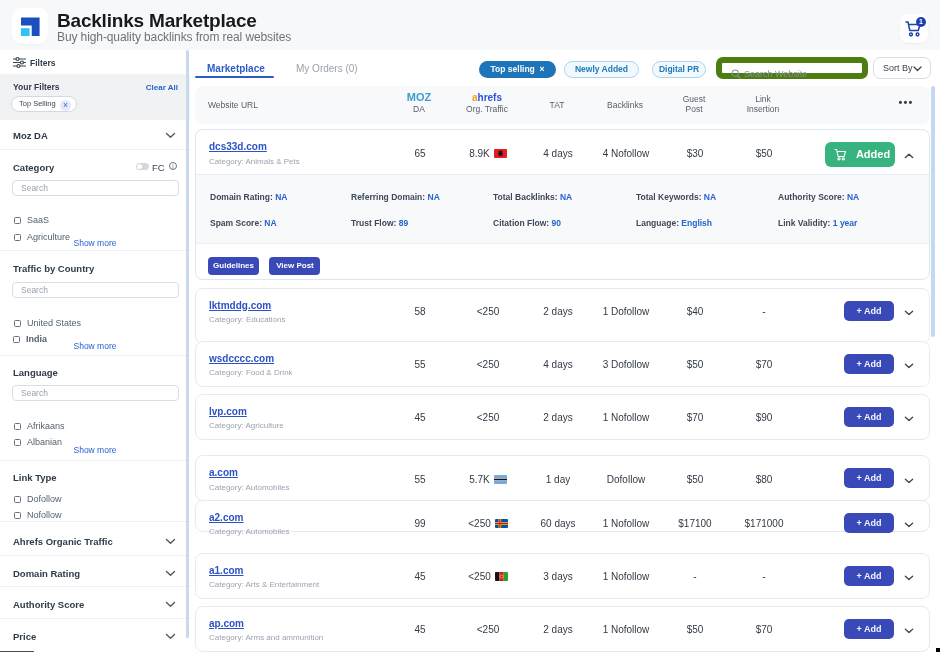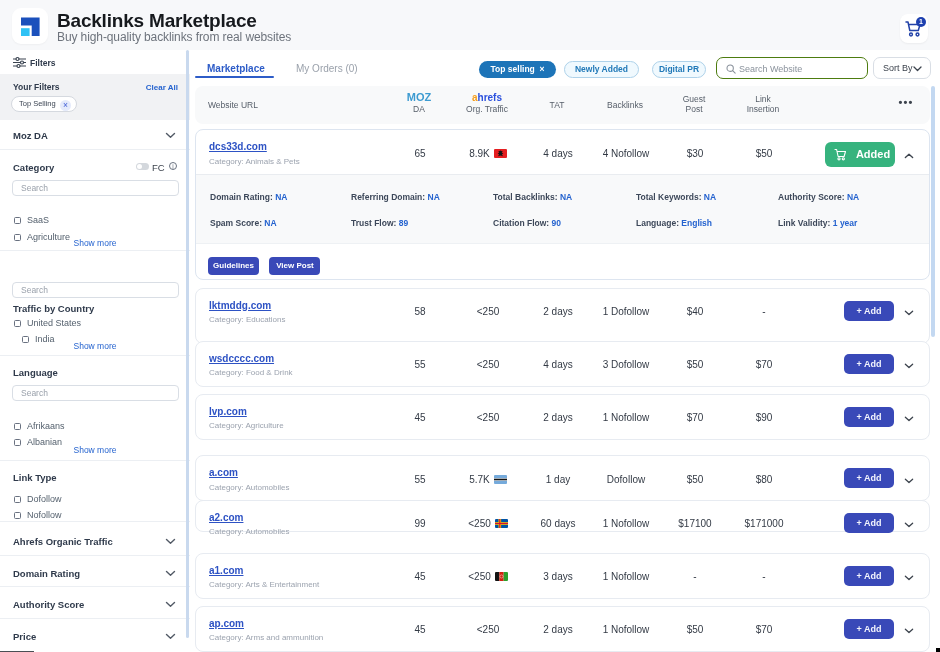--- a/index.html
+++ b/index.html
@@ -28,21 +28,21 @@
 #main { position:absolute; top:50px; left:190px; width:750px; height:602px; background:#fff; }
 #mainscroll { position:absolute; left:741px; top:36px; width:3.5px; height:251px; background:#c3d8f1; border-radius:2px; }
 
 
 #tabbar { position:absolute; top:0; left:0; width:750px; height:36px; background:#fff; }
 .tab-active { position:absolute; left:17px; top:12.5px; font-size:10px; font-weight:bold; color:#2d5cc8; }
 .tab-underline { position:absolute; left:5px; top:26px; width:79px; height:2px; background:#2d5cc8; border-radius:2px; }
 .tab-idle { position:absolute; left:106px; top:13px; font-size:10px; color:#9aa1ab; }
 .pill-dark { position:absolute; top:11px; height:17px; background:#1d74b8; border-radius:9px; color:#fff; font-size:8.5px; font-weight:bold; line-height:17px; text-align:center; }
 .pill-light { position:absolute; top:11px; height:17px; background:#f0f9fe; border:1px solid #aed2ea; border-radius:9px; color:#2179b8; font-size:8.5px; font-weight:bold; line-height:15px; text-align:center; }
-#searchsite { position:absolute; left:526px; top:7px; width:152px; height:22px; border:1px solid #4d7c0f; border-radius:7px; background:#fff; }
+#searchsite { position:absolute; left:526px; top:7px; width:152px; height:22px; border:6px solid #4d7c0f; border-radius:7px; background:#fff; }
 #searchsite span { color:#8a929c; font-size:9px; line-height:20px; margin-left:22px; display:inline-block;}
 #sortby { position:absolute; left:683px; top:7px; width:58px; height:22px; border:1px solid #d9dee5; border-radius:7px; background:#fff; font-size:9px; color:#3c434d; line-height:20px; padding-left:9px; }
 
 
 #thead { position:absolute; left:5px; top:36px; width:735px; height:38px; background:#f8f9fa; border-radius:8px; }
 .hcell { position:absolute; text-align:center; font-size:8.5px; color:#565e69; }
 .c-web { left:13px; }
 .c-da { left:199px; width:50px; }
 .c-tr { left:249px; width:86px; }
 .c-tat { left:335px; width:54px; }
@@ -121,24 +121,24 @@
     <span style="position:absolute;left:136px;top:13px;width:13px;height:7px;background:#d4d8dd;border-radius:4px;"></span>
       <span style="position:absolute;left:137px;top:14px;width:5px;height:5px;background:#fff;border-radius:50%;"></span>
     <span style="position:absolute;left:152px;top:12px;font-size:9.5px;color:#3c434d;">FC</span>
     <span style="position:absolute;left:169px;top:12px;width:8px;height:8px;border:1px solid #6a7380;border-radius:50%;color:#6a7380;font-size:6.5px;text-align:center;line-height:8px;">i</span>
     <div class="sb-input" style="position:absolute;left:12px;top:30px;">Search</div>
     <div style="position:absolute;left:14px;top:60px;"><span class="cbx"></span><span class="cblab">SaaS</span></div>
     <div style="position:absolute;left:14px;top:77px;"><span class="cbx"></span><span class="cblab">Agriculture</span></div>
     <div class="showmore" style="position:absolute;left:0;width:190px;top:88px;">Show more</div>
   </div>
   <div class="sb-sec" style="height:105px;">
-    <span class="sb-title" style="position:absolute;left:13px;top:12px;margin-top:40px;">Traffic by Country</span>
+    <span class="sb-title" style="position:absolute;left:13px;top:12px;">Traffic by Country</span>
     <div class="sb-input" style="position:absolute;left:12px;top:31px;">Search</div>
     <div style="position:absolute;left:14px;top:62px;"><span class="cbx"></span><span class="cblab">United States</span></div>
-    <div style="position:absolute;left:22px;top:78px;"><span class="cbx"></span><span class="cblab">India</span></div>
+    <div style="position:absolute;left:13px;top:78px;font-weight:bold;"><span class="cbx"></span><span class="cblab">India</span></div>
     <div class="showmore" style="position:absolute;left:0;width:190px;top:90px;">Show more</div>
   </div>
   <div class="sb-sec" style="height:105px;">
     <span class="sb-title" style="position:absolute;left:13px;top:11px;">Language</span>
     <div class="sb-input" style="position:absolute;left:12px;top:29px;">Search</div>
     <div style="position:absolute;left:14px;top:60px;"><span class="cbx"></span><span class="cblab">Afrikaans</span></div>
     <div style="position:absolute;left:14px;top:76px;"><span class="cbx"></span><span class="cblab">Albanian</span></div>
     <div class="showmore" style="position:absolute;left:0;width:190px;top:89px;">Show more</div>
   </div>
   <div class="sb-sec" style="height:61px;">

